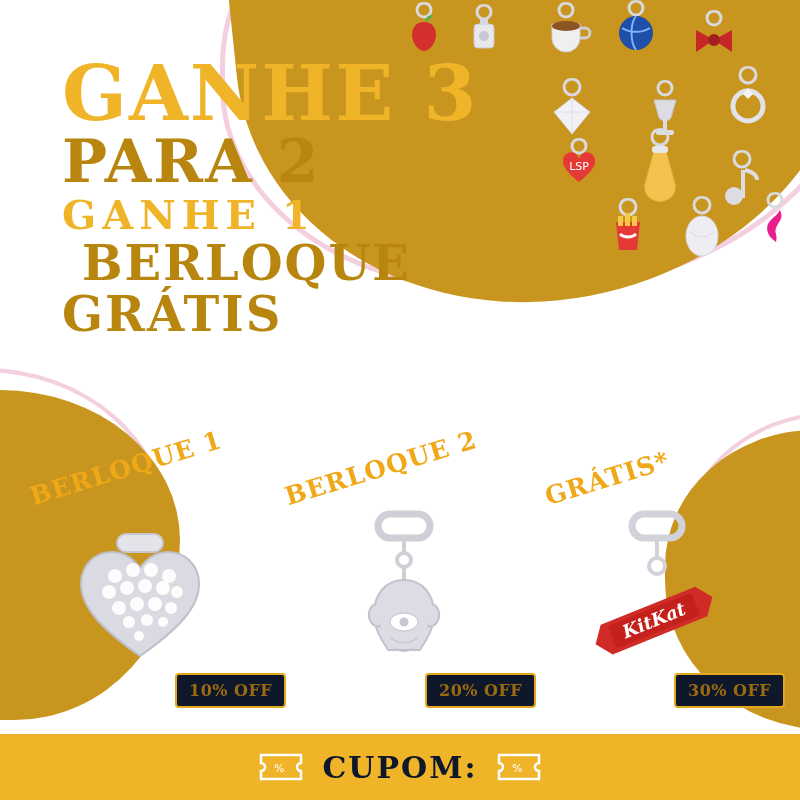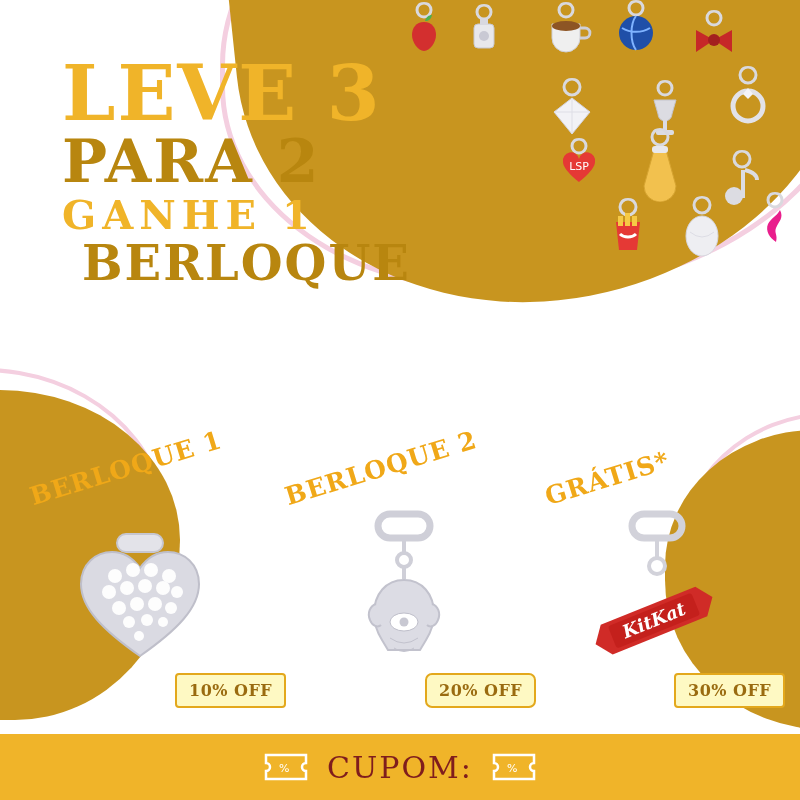--- a/index.html
+++ b/index.html
@@ -168,53 +168,53 @@
     white-space:nowrap;
   }
   .col.c3 .col-label{left:20px;}
 
   .badge{
     position:absolute;
     bottom:12px;
     padding:6px 12px;
     border:2px solid #e3a81c;
     border-radius:4px;
-    background:#fef9c3;
+    background:#0f172a;
     font-family:"DejaVu Serif", serif;
     font-weight:bold;
     font-size:16px;
     color:#9a6b10;
     letter-spacing:0.5px;
     white-space:nowrap;
   }
   .col.c1 .badge{left:150px;}
-  .col.c2 .badge{left:145px;border-radius:7px;}
+  .col.c2 .badge{left:145px;}
   .col.c3 .badge{left:144px;}
 
   .prod{
     position:absolute;
   }
 
   
   .coupon{
     position:absolute;
     left:0;bottom:0;
     width:800px;height:66px;
     background:#f0b429;
     display:flex;
     align-items:center;
     justify-content:center;
     gap:18px;
   }
   .coupon-text{
     font-family:"DejaVu Serif", serif;
-    font-weight:normal;
+    font-weight:bold;
     font-size:30px;
     letter-spacing:2px;
-    color:#7f1d1d;
+    color:#0f172a;
     white-space:nowrap;
   }
   .ticket{
     width:46px;height:34px;
     position:relative;
   }
 </style>
 </head>
 <body>
 
@@ -316,29 +316,30 @@
     </svg>
 
     <svg class="charm" style="left:752px;top:192px;" width="46" height="56" viewBox="0 0 46 56">
       <circle cx="23" cy="8" r="7" fill="none" stroke="#d9d9de" stroke-width="3"></circle>
       <path d="M28 18c-3 6-9 8-12 14-3 7 2 14 8 18 2-7-2-9 0-14 3-7 8-10 4-18z" fill="#e91e8c"></path>
     </svg>
   </div>
 
   <div class="headline">
     <div class="l1">
-      <span>LEVE</span>
+      <span>GANHE</span>
       <span class="num">3</span>
     </div>
     <div class="l2">
       <span>PARA</span>
       <span>2</span>
     </div>
     <div class="l3">GANHE  1</div>
     <div class="l4">BERLOQUE</div>
+    <div class="l5">GRÁTIS</div>
   </div>
 
 
   <div class="products">
 
     <div class="col c1">
       <div class="col-label">BERLOQUE 1</div>
       <svg class="prod" style="left:40px;top:58px;" width="150" height="140" viewBox="0 0 150 140">
         <rect x="52" y="6" width="46" height="18" rx="9" fill="#e3e3e9" stroke="#c6c6d0" stroke-width="2"></rect>
         <path d="M75 128C38 102 16 80 16 56 16 36 31 24 47 24c11 0 21 6 28 16 7-10 17-16 28-16 16 0 31 12 31 32 0 24-22 46-59 72z" fill="#dadae2" stroke="#bfbfca" stroke-width="2"></path>

